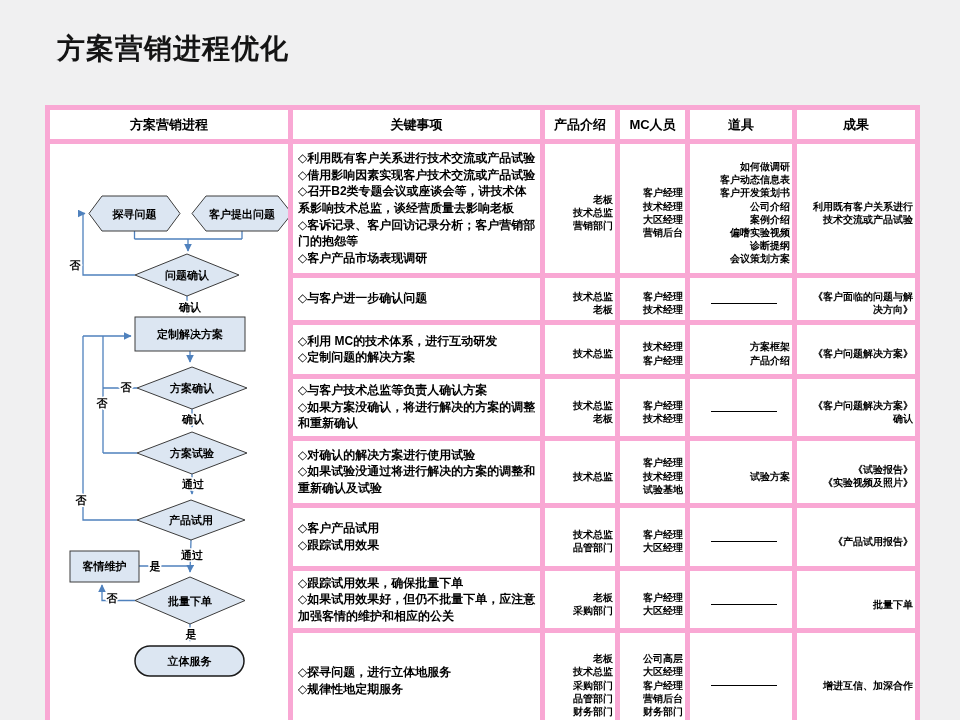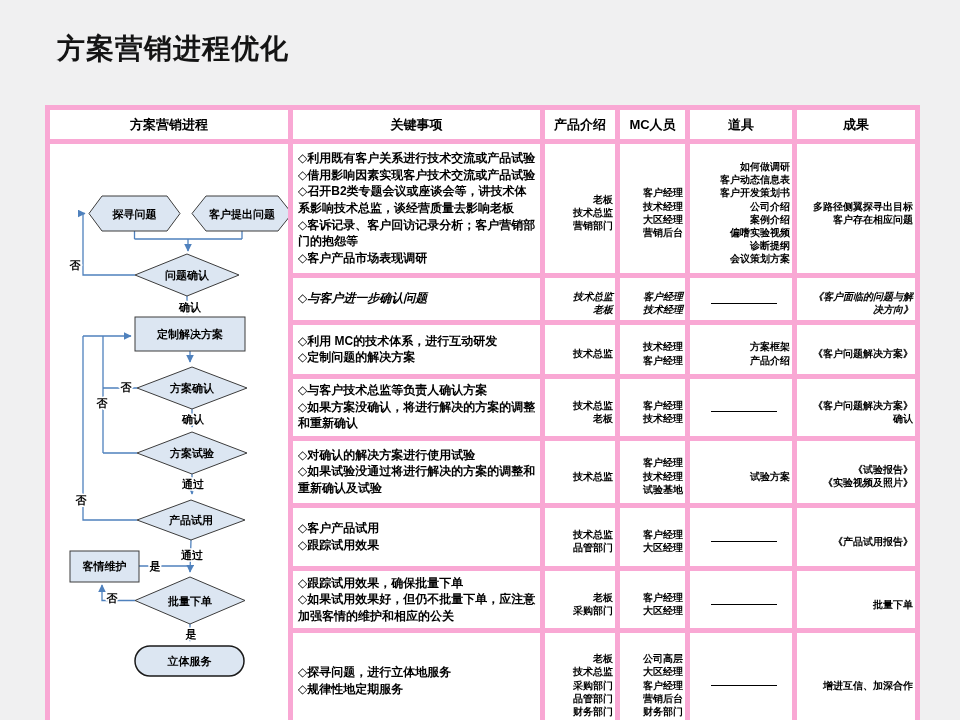--- a/index.html
+++ b/index.html
@@ -157,23 +157,23 @@
 大区经理
 营销后台</td>
         <td class="td-mid">如何做调研
 客户动态信息表
 客户开发策划书
 公司介绍
 案例介绍
 偏嗜实验视频
 诊断提纲
 会议策划方案</td>
-        <td class="td-mid">多路径侧翼探寻出目标客户存在相应问题</td>
-      </tr>
-  <tr style="height: 39px; font-style: italic;">
+        <td class="td-mid">利用既有客户关系进行技术交流或产品试验</td>
+      </tr>
+  <tr style="height: 39px;">
         <td class="td-items">◇与客户进一步确认问题</td>
         <td class="td-mid">技术总监
 老板</td>
         <td class="td-mid">客户经理
 技术经理</td>
         <td class="td-mid"><div class="dash"></div></td>
         <td class="td-mid">《客户面临的问题与解决方向》</td>
       </tr>
       <tr style="height: 51px;">
         <td class="td-items">◇利用 MC的技术体系，进行互动研发

